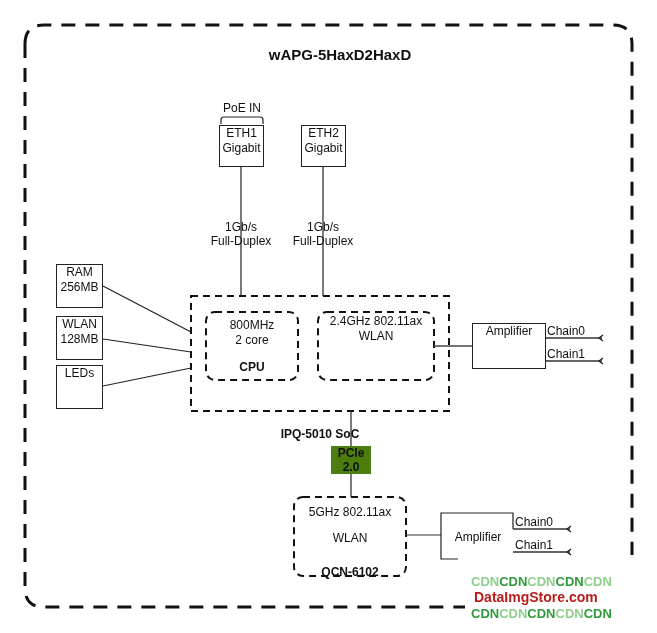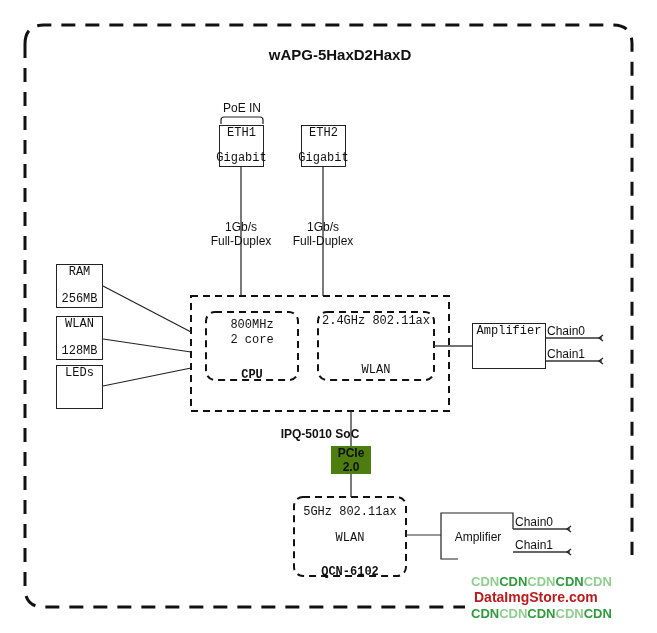--- a/index.html
+++ b/index.html
@@ -1,21 +1,21 @@
 <!DOCTYPE html>
 <html><head>
   <meta charset="utf-8">
   <style>
     html, body { margin: 0; padding: 0; background: #ffffff; }
     body { width: 657px; height: 633px; position: relative; overflow: hidden;
            font-family: "Liberation Sans", sans-serif; color: #111; }
     svg { position: absolute; left: 0; top: 0; }
     .box { position: absolute; box-sizing: border-box; display: flex; flex-direction: column;
-           align-items: center; justify-content: space-between; text-align: center;
-           font-size: 12px; line-height: 15px; font-family: Liberation Mono, monospace; }
+           align-items: center; justify-content: flex-start; text-align: center;
+           font-size: 12px; line-height: 15px; }
     .solid { border: 1px solid #222; background: #fff; }
     .lbl { position: absolute; font-size: 12px; line-height: 14px; text-align: center; white-space: nowrap; }
     .bold { font-weight: bold; }
     .wm { position: absolute; font-weight: bold; white-space: nowrap; }
     .c1 { color: #8fce8f; } .c2 { color: #2f9a3c; } .c3 { color: #b91c1c; }
   </style>
 </head>
 <body>
 
 <svg width="657" height="633" viewBox="0 0 657 633">
@@ -88,21 +88,21 @@
   <span>WLAN</span>
   <span>128MB</span>
 </div>
 <div class="box solid" style="left:56px; top:365px; width:47px; height:44px;">
   <span>LEDs</span>
 </div>
 
 <div class="box" style="left:208px; top:318px; width:88px; height:60px;">
   <span>800MHz</span>
   <span>2 core</span>
-  <span class="bold" style="margin-top:20px;">CPU</span>
+  <span class="bold" style="margin-top:12px;">CPU</span>
 </div>
 
 <div class="box" style="left:320px; top:314px; width:112px; height:64px;">
   <span>2.4GHz 802.11ax</span>
   <span>WLAN</span>
 </div>
 
 <div class="lbl bold" style="left:270px; top:390px; width:100px;margin-top:37px;">IPQ-5010 SoC</div>
 
 <div class="box solid" style="left:472px; top:323px; width:74px; height:46px;">

